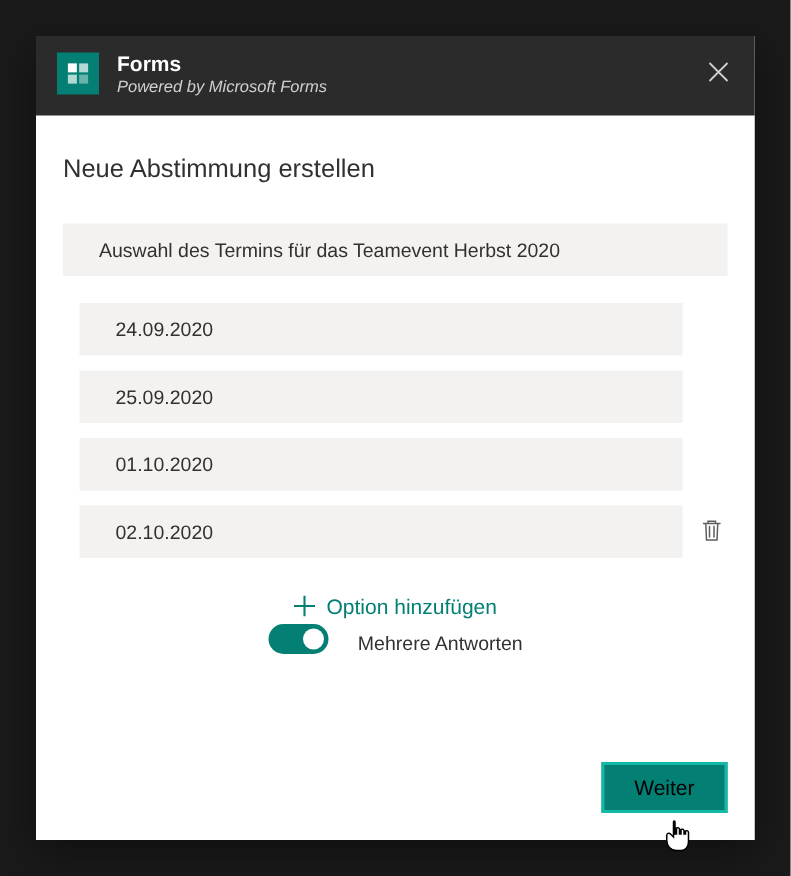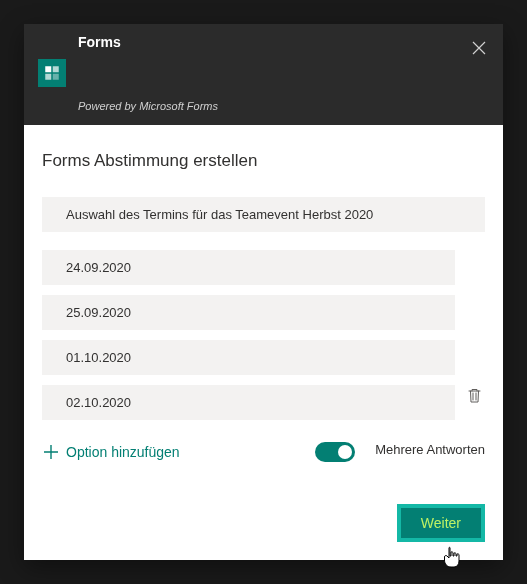--- a/index.html
+++ b/index.html
@@ -34,21 +34,21 @@
       width: 28px;
       height: 28px;
       background: #037f73;
       display: flex;
       align-items: center;
       justify-content: center;
       margin-right: 12px;
       flex-shrink: 0;
     }
     .app-icon svg { width: 18px; height: 18px; }
-    .header-text { display: flex; flex-direction: column; line-height: 1.2; gap: 48px; }
+    .header-text { display: flex; flex-direction: column; line-height: 1.2; }
     .app-title { font-size: 14px; font-weight: 600; }
     .app-subtitle { font-size: 11px; color: #d0d0d0; margin-top: 1px; font-style: italic; }
     .close-btn {
       position: absolute;
       right: 12px;
       top: 12px;
       width: 24px;
       height: 24px;
       display: flex;
       align-items: center;
@@ -76,58 +76,60 @@
       width: 100%;
       padding: 10px 24px;
       font-size: 13px;
       color: #323130;
       font-family: inherit;
       outline: none;
     }
     .question-field { margin-bottom: 18px; }
     .option-row {
       display: flex;
-      align-items: flex-start;
+      align-items: center;
       gap: 8px;
       margin-bottom: 10px;
+      margin-left: 11px;
     }
     .option-row .field { flex: 1; }
     .delete-pad {
       width: 22px;
       height: 22px;
       display: flex;
       align-items: center;
       justify-content: center;
       flex-shrink: 0;
       cursor: pointer;
       color: #605e5c;
     }
     .delete-pad.hidden { visibility: hidden; pointer-events: none; }
     .controls-row {
       display: flex;
       align-items: center;
       justify-content: space-between;
       margin-top: 10px;
+      flex-direction: column;
     }
     .add-option {
       display: flex;
       align-items: center;
       gap: 8px;
       color: #037f73;
       font-size: 14px;
       cursor: pointer;
       background: none;
       border: none;
       font-family: inherit;
       padding: 4px 2px;
     }
     .add-option svg { width: 14px; height: 14px; }
     .toggle-wrap {
       display: flex;
-      align-items: flex-start;
+      align-items: flex-end;
       gap: 20px;
     }
     .toggle {
       width: 40px;
       height: 20px;
       border-radius: 10px;
       background: #037f73;
       position: relative;
       cursor: pointer;
       flex-shrink: 0;
@@ -143,22 +145,22 @@
     }
     .toggle-label { font-size: 13px; color: #323130; }
     .footer {
       margin-top: auto;
       display: flex;
       justify-content: flex-end;
       padding-top: 20px;
     }
     .primary-btn {
       background: #037f73;
-      color: #bef264;
-      border: 4px solid #14b8a6;
+      color: #000000;
+      border: 2px solid #14b8a6;
       padding: 7px 20px;
       font-size: 14px;
       font-family: inherit;
       cursor: pointer;
       min-width: 80px;
     }
     .cursor {
       position: absolute;
       left: 442px;
       top: 546px;
@@ -184,21 +186,21 @@
       <div class="app-subtitle">Powered by Microsoft Forms</div>
     </div>
     <div class="close-btn">
       <svg width="14" height="14" viewBox="0 0 14 14">
           <path d="M1 1 L13 13 M13 1 L1 13" stroke="currentColor" stroke-width="1.2"></path>
         </svg>
     </div>
   </div>
 
   <div class="content">
-    <h2 class="page-title">Forms Abstimmung erstellen</h2>
+    <h2 class="page-title">Neue Abstimmung erstellen</h2>
 
     <input class="field question-field" type="text" value="Auswahl des Termins für das Teamevent Herbst 2020" style="">
 
     <div id="options-container">
         <div class="option-row">
           <input class="field" type="text" value="24.09.2020" style="">
           <div class="delete-pad hidden">
             <svg width="15" height="16" viewBox="0 0 15 16">
               <path d="M2 3 H13 M5 3 V1.5 H10 V3 M3.5 3 L4 14 H11 L11.5 3 M6 5 V12 M9 5 V12" stroke="currentColor" stroke-width="1" fill="none" stroke-linecap="round"></path>
             </svg>

